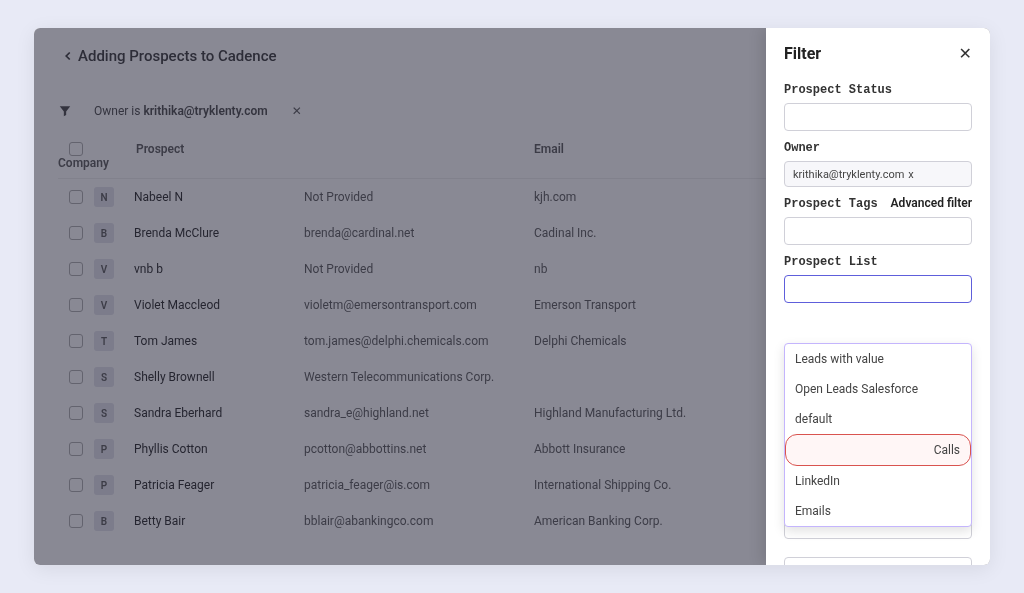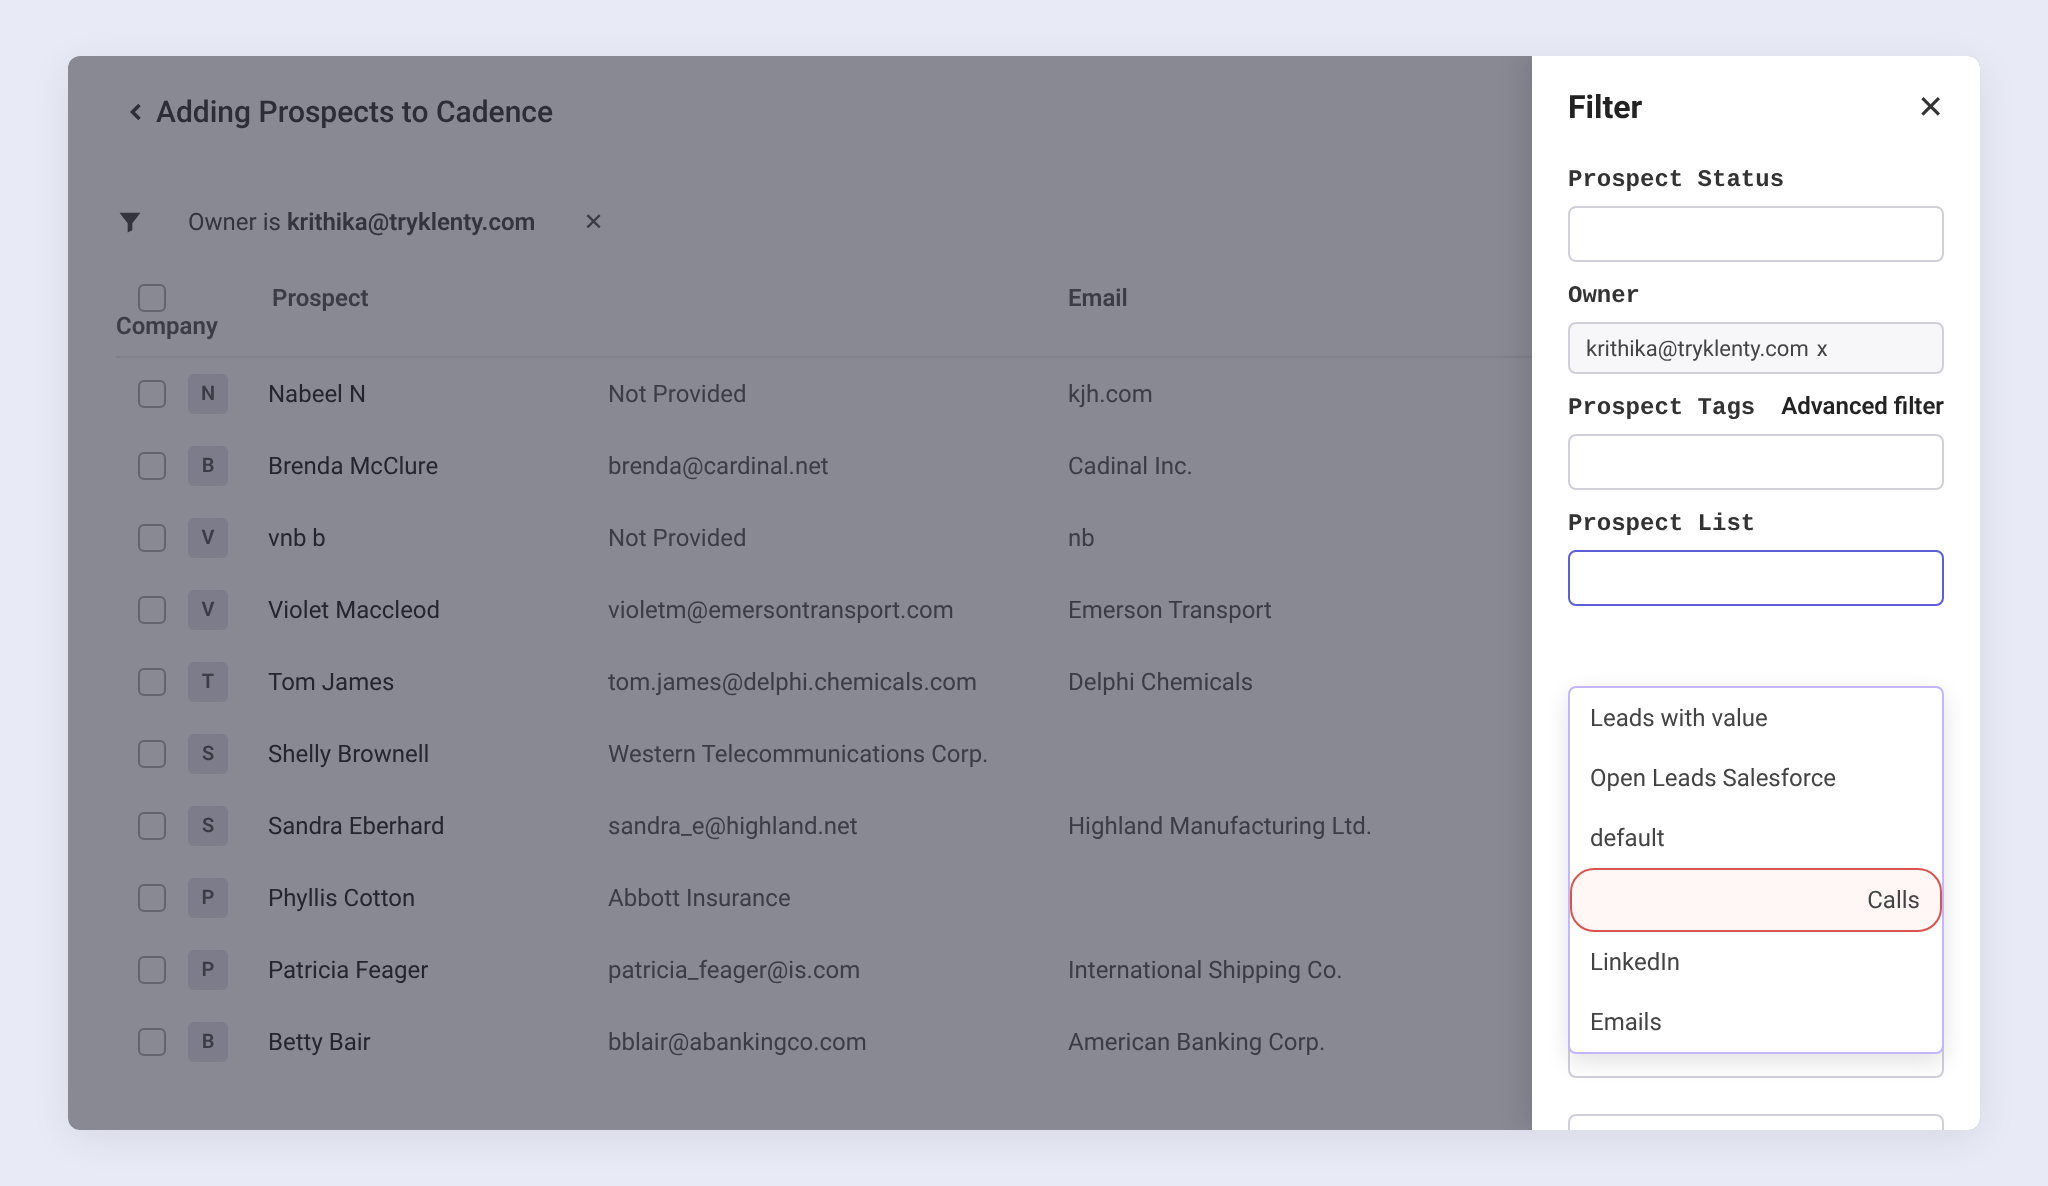--- a/index.html
+++ b/index.html
@@ -168,20 +168,21 @@
             <div class="company">Highland Manufacturing Ltd.</div>
           </div>
           <div class="trow">
             <div class="cb">
               <div class="checkbox"></div>
             </div>
             <div>
               <div class="avatar">P</div>
             </div>
             <div class="name">Phyllis Cotton</div>
+            <div class="email">pcotton@abbottins.net</div>
             <div class="company">Abbott Insurance</div>
           </div>
           <div class="trow">
             <div class="cb">
               <div class="checkbox"></div>
             </div>
             <div>
               <div class="avatar">P</div>
             </div>
             <div class="name">Patricia Feager</div>

